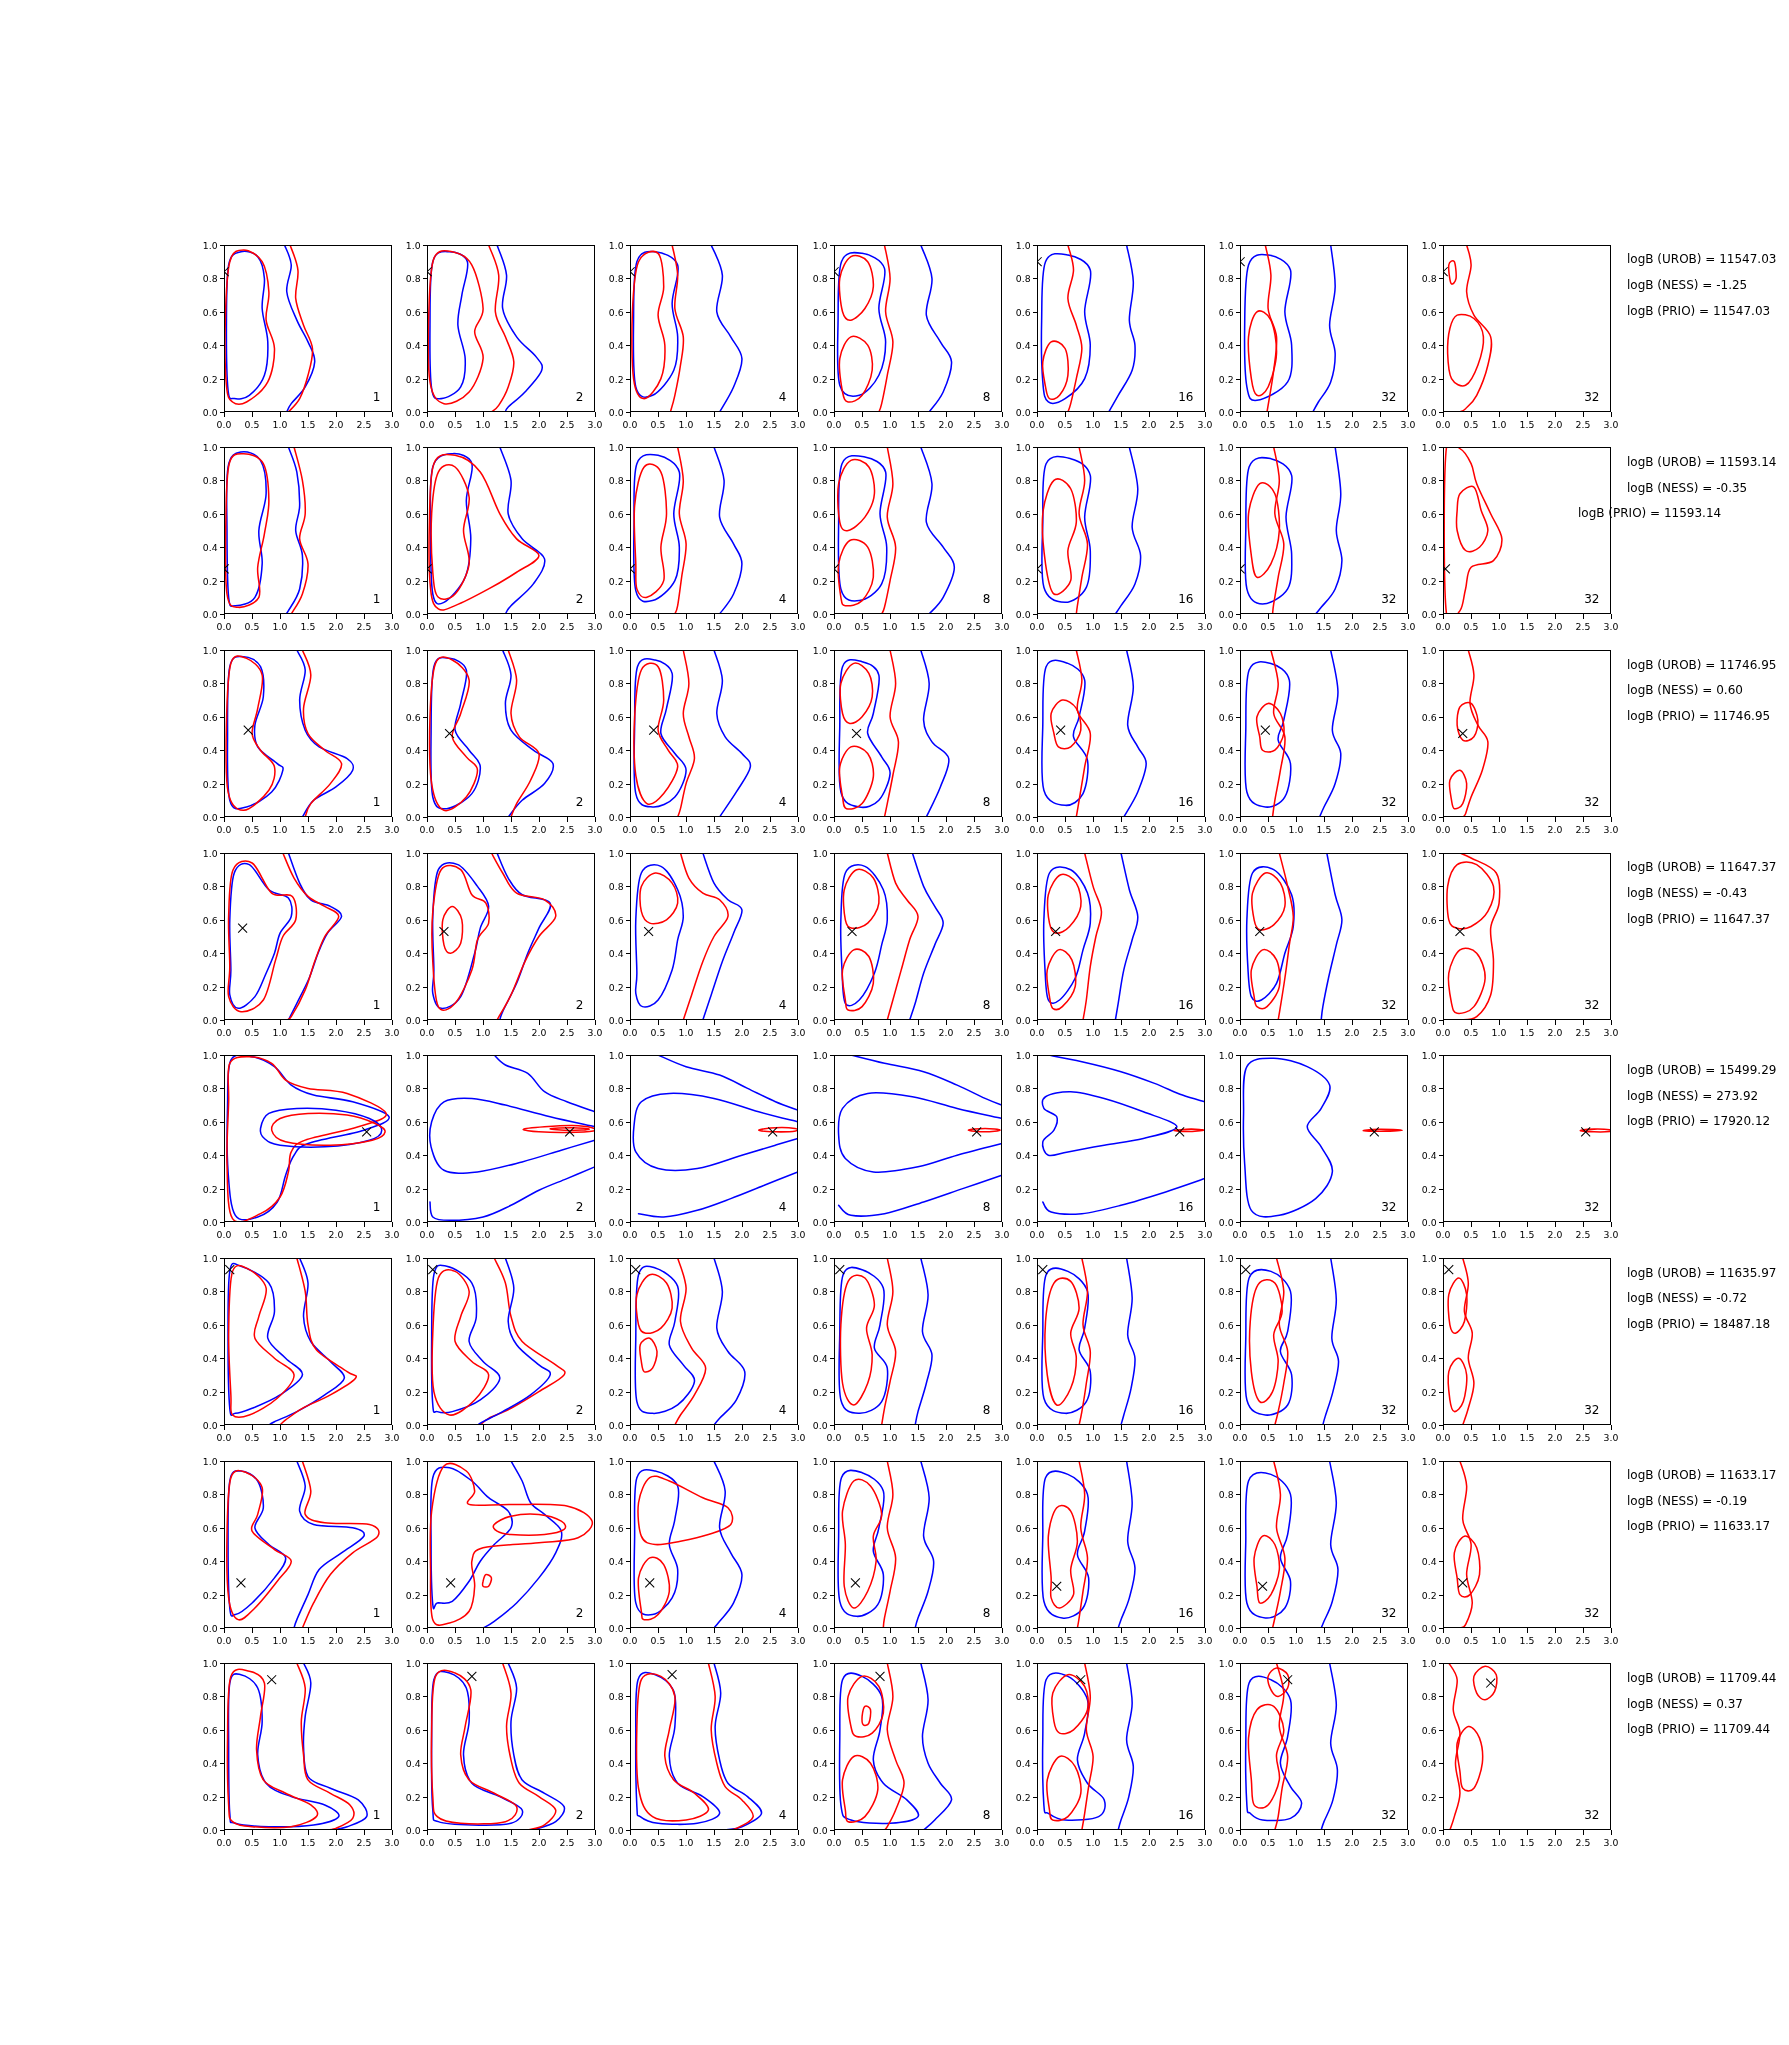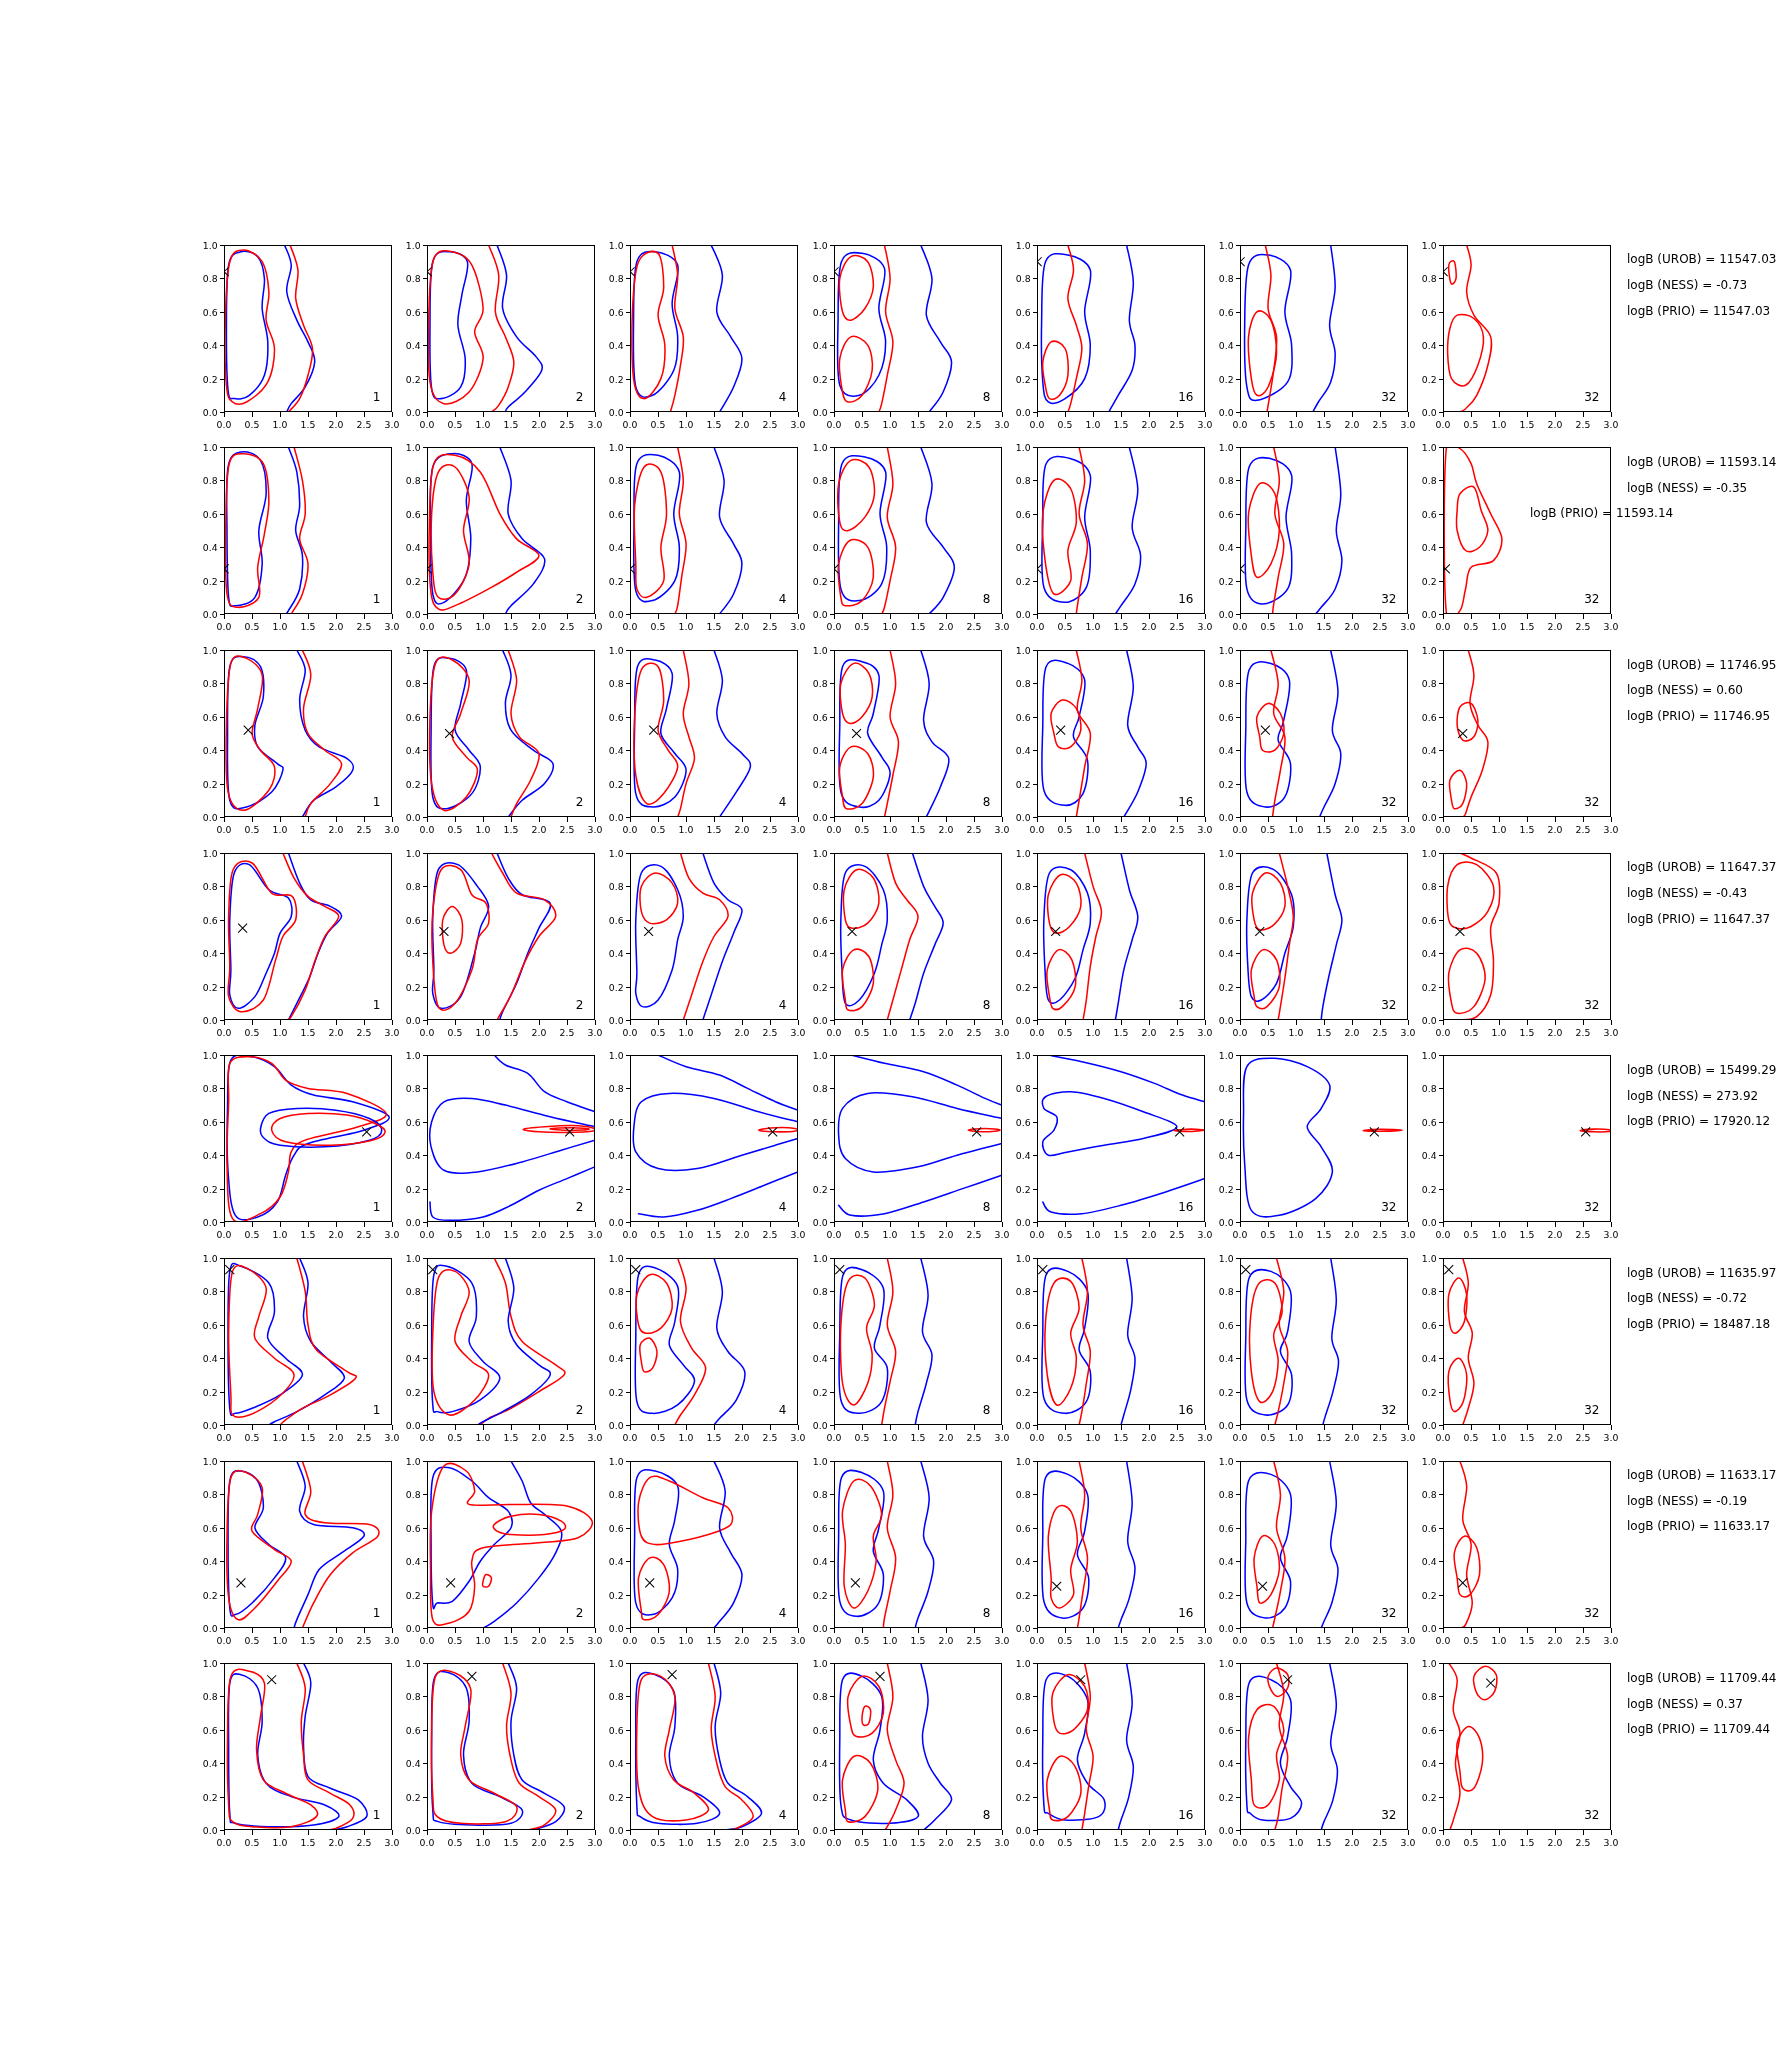--- a/index.html
+++ b/index.html
@@ -272,21 +272,21 @@
       <div class="ytick" style="left: -4.5px; top: 100px;"></div>
       <div class="ytick-label" style="left: -32px; top: 96px;">0.4</div>
       <div class="ytick" style="left: -4.5px; top: 67px;"></div>
       <div class="ytick-label" style="left: -32px; top: 63px;">0.6</div>
       <div class="ytick" style="left: -4.5px; top: 33px;"></div>
       <div class="ytick-label" style="left: -32px; top: 29px;">0.8</div>
       <div class="ytick" style="left: -4.5px; top: -0.5px;"></div>
       <div class="ytick-label" style="left: -32px; top: -4.5px;">1.0</div>
     </div>
     <div class="ann" style="left: 1627px; top: 252px;">logB (UROB) = 11547.03</div>
-    <div class="ann" style="left: 1627px; top: 278px;">logB (NESS) = -0.73</div>
+    <div class="ann" style="left: 1627px; top: 278px;">logB (NESS) = -1.25</div>
     <div class="ann" style="left: 1627px; top: 304px;">logB (PRIO) = 11547.03</div>
     <div class="panel" style="left: 224px; top: 447px; width: 168px; height: 167px;">
       <svg width="168" height="167" viewBox="0 0 263 262">
         <path d="M7.0 235.8C4.8 216.2,4.5 165.1,4.4 131.0C4.2 96.9,2.5 52.0,6.1 31.4C9.8 10.9,17.8 9.6,26.3 7.9C34.8 6.1,50.4 10.0,57.0 21.0C63.6 31.9,66.2 55.0,65.8 73.4C65.3 91.7,55.4 112.7,54.4 131.0C53.3 149.3,60.6 165.9,59.6 183.4C58.6 200.9,55.2 224.9,48.2 235.8C41.2 246.7,24.4 248.9,17.5 248.9C10.7 248.9,9.2 255.5,7.0 235.8Z" fill="none" stroke="#0000ff" stroke-width="2.4" stroke-linejoin="round" stroke-linecap="round"></path>
         <path d="M4.4 230.6C1.2 208.3,2.0 152.0,2.6 117.9C3.2 83.8,3.2 44.1,7.9 26.2C12.6 8.3,21.8 10.5,30.7 10.5C39.6 10.5,54.8 14.0,61.4 26.2C67.9 38.4,69.8 65.5,70.1 83.8C70.4 102.2,66.0 118.8,63.1 136.2C60.2 153.7,54.1 172.0,52.6 188.6C51.1 205.2,59.5 225.3,54.4 235.8C49.2 246.3,30.2 252.4,21.9 251.5C13.6 250.6,7.6 252.8,4.4 230.6Z" fill="none" stroke="#ff0000" stroke-width="2.4" stroke-linejoin="round" stroke-linecap="round"></path>
         <path d="M100.8 0.0C103.0 6.6,111.0 24.0,114.0 39.3C116.9 54.6,118.6 76.4,118.4 91.7C118.1 107.0,111.5 117.9,112.2 131.0C112.9 144.1,121.7 155.0,122.7 170.3C123.8 185.6,122.0 208.3,118.4 222.7C114.7 237.1,104.5 250.2,100.8 256.8C97.2 263.3,97.2 261.1,96.4 262.0" fill="none" stroke="#0000ff" stroke-width="2.4" stroke-linejoin="round" stroke-linecap="round"></path>
         <path d="M109.6 0.0C111.8 8.7,119.8 34.9,122.7 52.4C125.7 69.9,127.8 89.5,127.1 104.8C126.4 120.1,117.6 131.0,118.4 144.1C119.1 157.2,130.8 169.0,131.5 183.4C132.2 197.8,127.1 217.5,122.7 230.6C118.3 243.7,108.1 256.8,105.2 262.0" fill="none" stroke="#ff0000" stroke-width="2.4" stroke-linejoin="round" stroke-linecap="round"></path>
         <path d="M-7 184.26L7 198.26M-7 198.26L7 184.26" stroke="#000000" stroke-width="1.6" fill="none"></path>
       </svg>
       <div class="frame"></div>
@@ -534,21 +534,21 @@
       <div class="ytick-label" style="left: -32px; top: 96px;">0.4</div>
       <div class="ytick" style="left: -4.5px; top: 67px;"></div>
       <div class="ytick-label" style="left: -32px; top: 63px;">0.6</div>
       <div class="ytick" style="left: -4.5px; top: 33px;"></div>
       <div class="ytick-label" style="left: -32px; top: 29px;">0.8</div>
       <div class="ytick" style="left: -4.5px; top: -0.5px;"></div>
       <div class="ytick-label" style="left: -32px; top: -4.5px;">1.0</div>
     </div>
     <div class="ann" style="left: 1627px; top: 455px;">logB (UROB) = 11593.14</div>
     <div class="ann" style="left: 1627px; top: 481px;">logB (NESS) = -0.35</div>
-    <div class="ann" style="left: 1530px; top: 506px;">logB (PRIO) = 11593.14</div>
+    <div class="ann" style="left: 1578px; top: 506px;">logB (PRIO) = 11593.14</div>
     <div class="panel" style="left: 224px; top: 650px; width: 168px; height: 167px;">
       <svg width="168" height="167" viewBox="0 0 263 262">
         <path d="M8.8 235.8C3.8 216.6,5.3 165.9,5.3 131.0C5.3 96.1,4.5 46.3,8.8 26.2C13.0 6.1,22.6 10.5,30.7 10.5C38.7 10.5,51.9 15.7,57.0 26.2C62.1 36.7,62.8 58.1,61.4 73.4C59.9 88.6,49.7 104.8,48.2 117.9C46.8 131.0,46.8 141.9,52.6 152.0C58.4 162.0,76.7 172.0,83.3 178.2C89.9 184.3,93.5 181.2,92.1 188.6C90.6 196.1,84.0 213.1,74.5 222.7C65.0 232.3,46.0 244.1,35.1 246.3C24.1 248.5,13.7 255.0,8.8 235.8Z" fill="none" stroke="#0000ff" stroke-width="2.4" stroke-linejoin="round" stroke-linecap="round"></path>
         <path d="M6.1 222.7C1.6 200.4,2.8 151.5,3.5 117.9C4.2 84.3,5.3 38.4,10.5 21.0C15.8 3.5,26.9 10.0,35.1 13.1C43.2 16.2,56.7 26.2,59.6 39.3C62.5 52.4,55.2 76.4,52.6 91.7C50.0 107.0,43.1 120.1,43.8 131.0C44.6 141.9,51.1 148.5,57.0 157.2C62.8 165.9,76.7 172.9,78.9 183.4C81.1 193.9,78.2 208.7,70.1 220.1C62.1 231.4,41.3 251.1,30.7 251.5C20.0 252.0,10.7 245.0,6.1 222.7Z" fill="none" stroke="#ff0000" stroke-width="2.4" stroke-linejoin="round" stroke-linecap="round"></path>
         <path d="M114.0 0.0C116.2 5.2,126.4 18.3,127.1 31.4C127.8 44.5,118.4 62.9,118.4 78.6C118.4 94.3,122.0 113.5,127.1 125.8C132.2 138.0,138.1 144.5,149.0 152.0C160.0 159.4,184.1 164.2,192.9 170.3C201.6 176.4,204.6 181.2,201.6 188.6C198.7 196.1,185.6 207.0,175.3 214.8C165.1 222.7,149.0 227.9,140.3 235.8C131.5 243.7,125.7 257.6,122.7 262.0" fill="none" stroke="#0000ff" stroke-width="2.4" stroke-linejoin="round" stroke-linecap="round"></path>
         <path d="M122.7 0.0C124.9 6.6,135.6 24.0,135.9 39.3C136.2 54.6,125.2 76.4,124.5 91.7C123.8 107.0,125.9 120.1,131.5 131.0C137.1 141.9,149.0 149.3,157.8 157.2C166.6 165.1,182.6 169.4,184.1 178.2C185.6 186.9,174.6 199.1,166.6 209.6C158.5 220.1,142.5 232.3,135.9 241.0C129.3 249.8,128.6 258.5,127.1 262.0" fill="none" stroke="#ff0000" stroke-width="2.4" stroke-linejoin="round" stroke-linecap="round"></path>
         <path d="M30.696666666666665 118.75999999999999L44.696666666666665 132.76M30.696666666666665 132.76L44.696666666666665 118.75999999999999" stroke="#000000" stroke-width="1.6" fill="none"></path>
       </svg>
       <div class="frame"></div>
       <div class="corner-label">1</div>

